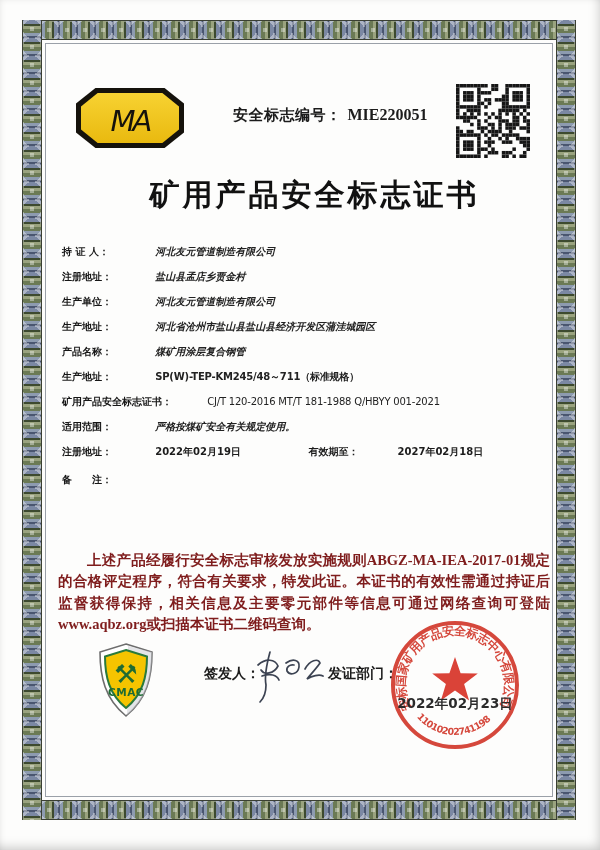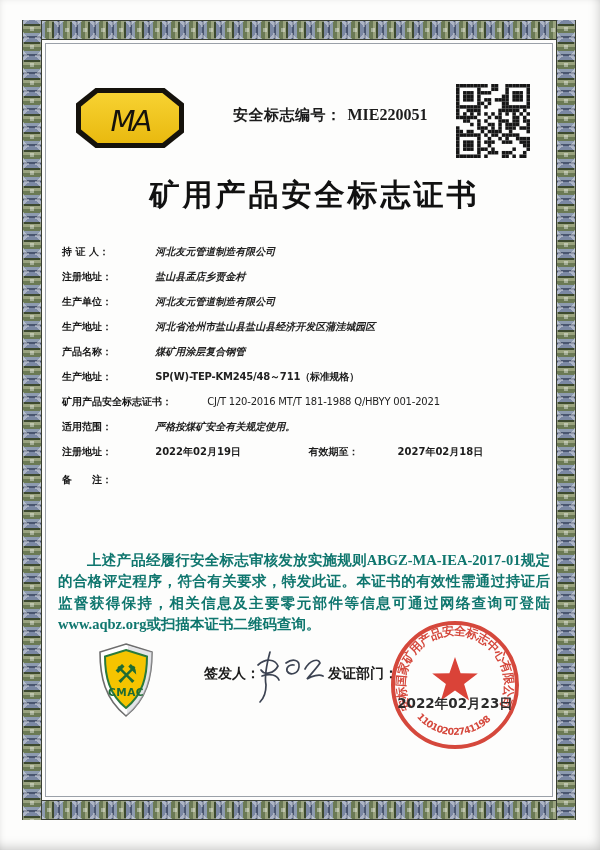--- a/index.html
+++ b/index.html
@@ -51,21 +51,21 @@
   .fval.strong{font-weight:700;}
   .fval.mono{font-family:"DejaVu Sans","Liberation Sans",sans-serif;font-style:normal;font-weight:700;letter-spacing:-.2px;}
   .fval.plain{font-family:"DejaVu Sans","Liberation Sans",sans-serif;font-style:normal;font-weight:500;letter-spacing:-.2px;margin-left:32px;}
   .daterow{margin-top:4px;}
   .daterow .dval{display:inline-block;width:150px;font-weight:600;}
   .daterow .flabel2{display:inline-block;width:86px;font-weight:600;}
   .remarkrow{margin-top:12px;}
 
   .statement{position:absolute;left:58px;right:50px;top:550px;
      font-family:"Liberation Serif",serif;font-weight:700;font-size:14.5px;line-height:1.48;
-     text-align:justify;text-indent:2em;color:#0f766e;}
+     text-align:justify;text-indent:2em;color:#7f1d1d;}
 
   
   .cmac{position:absolute;left:94px;top:642px;width:64px;height:78px;}
   .signline{position:absolute;left:204px;top:665px;font-size:14px;font-weight:600;}
   .signature{position:absolute;left:250px;top:645px;width:78px;height:60px;}
   .deptline{position:absolute;left:328px;top:665px;font-size:14px;font-weight:600;}
   .seal{position:absolute;left:385px;top:615px;width:140px;height:140px;opacity:.93;}
 </style>
 </head>
 <body>

